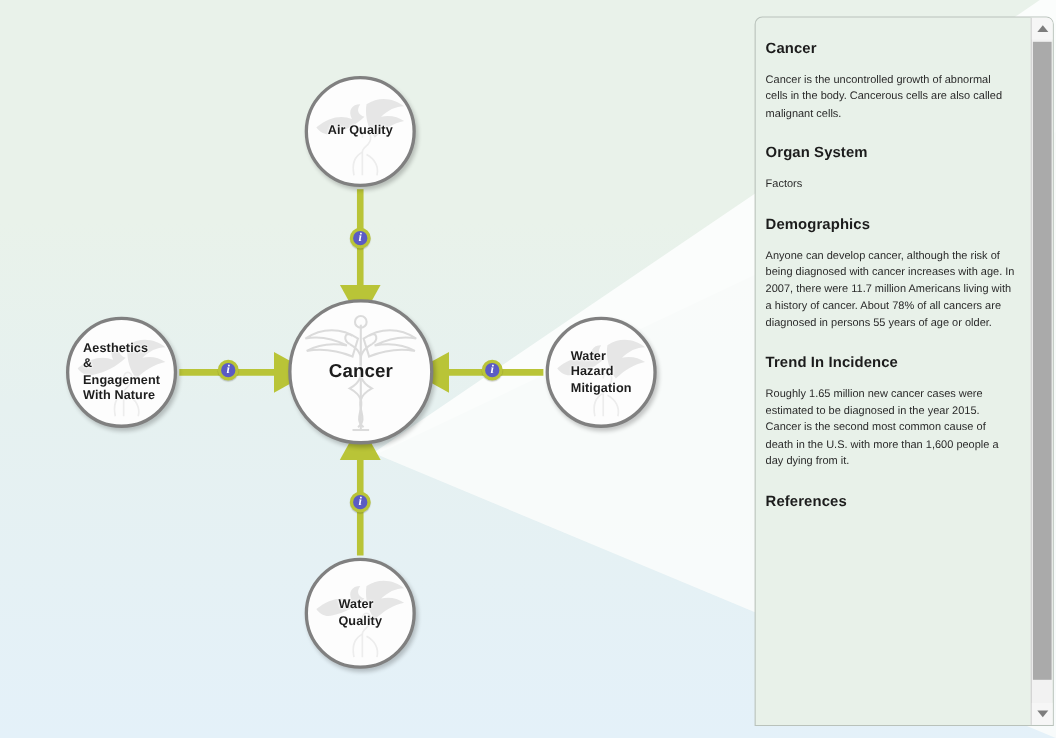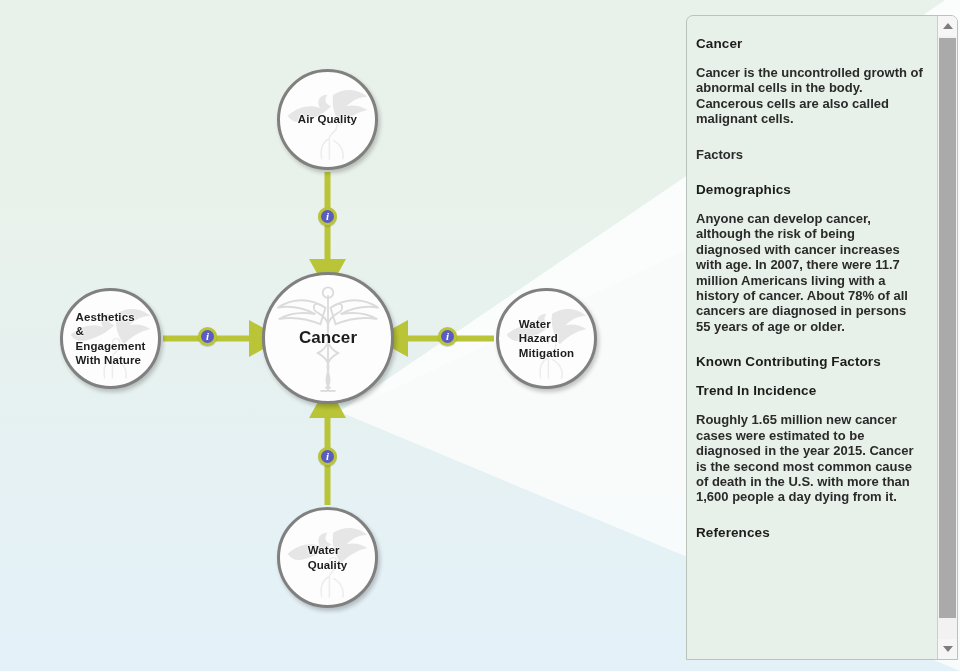--- a/index.html
+++ b/index.html
@@ -136,25 +136,24 @@
     overflow: hidden;
   }
   .sec-head {
     font-size: 13.5px;
     font-weight: bold;
     color: #1c1c1c;
     margin: 0 0 14px 0;
     letter-spacing: 0.1px;
   }
   .sec-body {
-    font-size: 13px;
+    font-size: 10px;
     color: #2a2a2a;
     line-height: 15.4px;
     margin: 4px 0 20px 0;
-    font-weight: bold;
   }
 
   
   #scrollbar {
     position: absolute;
     right: 0; top: 0;
     width: 20px; height: 100%;
     background: #f2f2f2;
     border-left: 1px solid #cdcdcd;
     cursor: pointer;
@@ -300,26 +299,26 @@
     <div class="info-badge" id="badge-aesth">i</div>
     <div class="info-badge" id="badge-hazard">i</div>
   </div>
 
   <div id="info-panel">
     <div id="panel-content">
 
       <h3 class="sec-head">Cancer</h3>
       <p class="sec-body">Cancer is the uncontrolled growth of abnormal cells in the body. Cancerous cells are also called malignant cells.</p>
 
+      <h3 class="sec-head">Organ System</h3>
       <p class="sec-body">Factors</p>
 
       <h3 class="sec-head">Demographics</h3>
       <p class="sec-body">Anyone can develop cancer, although the risk of being diagnosed with cancer increases with age. In 2007, there were 11.7 million Americans living with a history of cancer. About 78% of all cancers are diagnosed in persons 55 years of age or older.</p>
 
-      <h3 class="sec-head">Known Contributing Factors</h3>
 
       <h3 class="sec-head">Trend In Incidence</h3>
       <p class="sec-body">Roughly 1.65 million new cancer cases were estimated to be diagnosed in the year 2015. Cancer is the second most common cause of death in the U.S. with more than 1,600 people a day dying from it.</p>
 
       <h3 class="sec-head">References</h3>
     </div>
 
     <div id="scrollbar">
       <div class="sb-arrow" id="sb-up">
         <span class="tri"></span>

